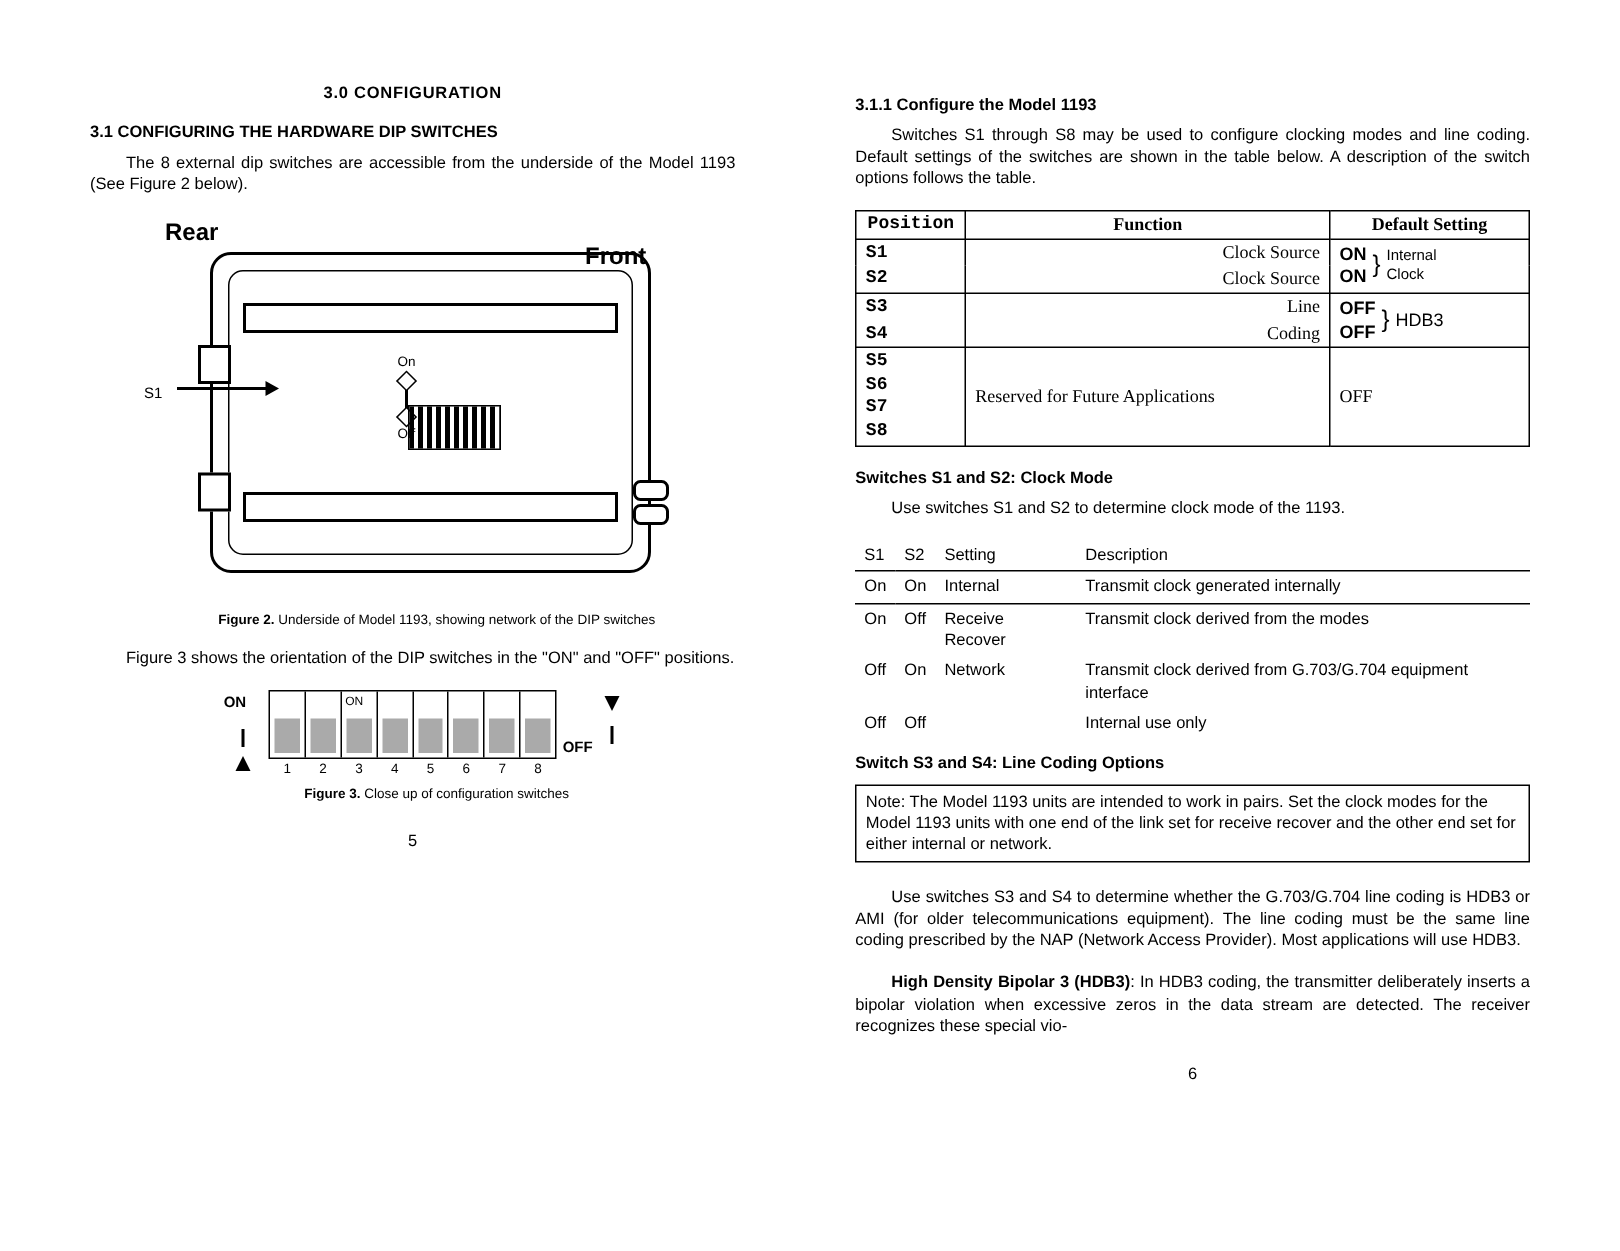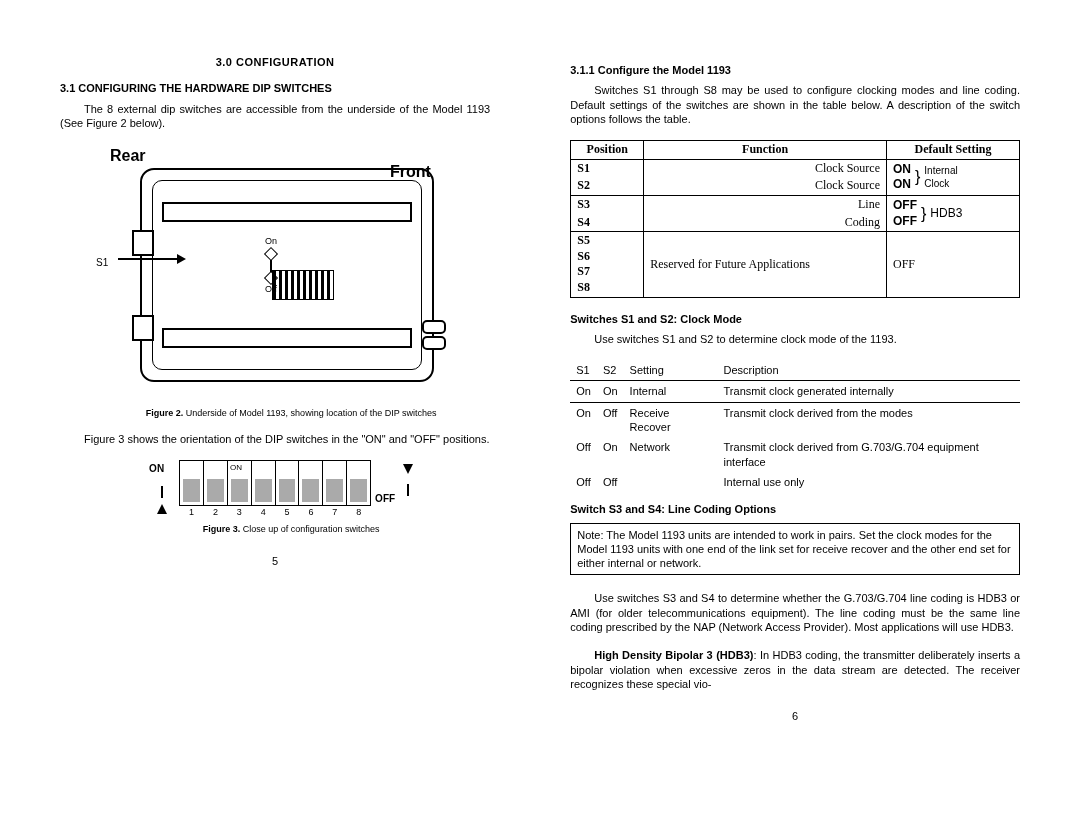--- a/index.html
+++ b/index.html
@@ -106,21 +106,21 @@
 
   .page-num{ text-align:center; font-size:11px; margin-top:18px;}
 
   
   table.cfg {
     border-collapse: collapse; width:100%; font-family:"Times New Roman",serif; font-size:12px;
     margin-bottom:14px;
   }
   table.cfg th, table.cfg td { border:1px solid #000; padding:1px 6px; }
   table.cfg th { font-weight:bold; text-align:center;}
-  .pos-col{width:60px; font-weight:bold;}
+  .pos-col{width:60px; font-weight:bold;font-family:Liberation Mono, monospace;}
   .fn-col{text-align:right;}
   .def-col{width:120px;}
   .def-inner{display:flex;align-items:center;gap:4px; font-family:Arial;}
   .brace{font-size:16px;line-height:10px;}
 
   table.clk { width:100%; font-size:11px; border-collapse:collapse; margin-bottom:10px;}
   table.clk td{ padding:3px 6px; vertical-align:top;}
   table.clk tr.hr td{ border-bottom:1px solid #000;}
   .note-box{
     border:1px solid #000; padding:4px 6px; font-size:11px; margin:4px 0 16px 0;
@@ -155,21 +155,21 @@
       <div class="onoff-mini">
         <div>On</div>
         <div class="mark"></div>
           <div class="line"></div>
           <div class="mark"></div>
         <div>Off</div>
       </div>
     </div>
     <div class="fig-cap">
       <b>Figure 2.</b>
-      <span>Underside of Model 1193, showing location of the DIP switches</span>
+      <span>Underside of Model 1193, showing network of the DIP switches</span>
     </div>
 
     <div class="para indent">Figure 3 shows the orientation of the DIP switches in the "ON" and "OFF" positions.</div>
 
     <div class="dip-close">
       <div class="dip-on-out">ON</div>
       <div class="arr-up"></div>
       <div class="dip-body">
         <div class="dip-on-in">ON</div>
         <div class="sw">

